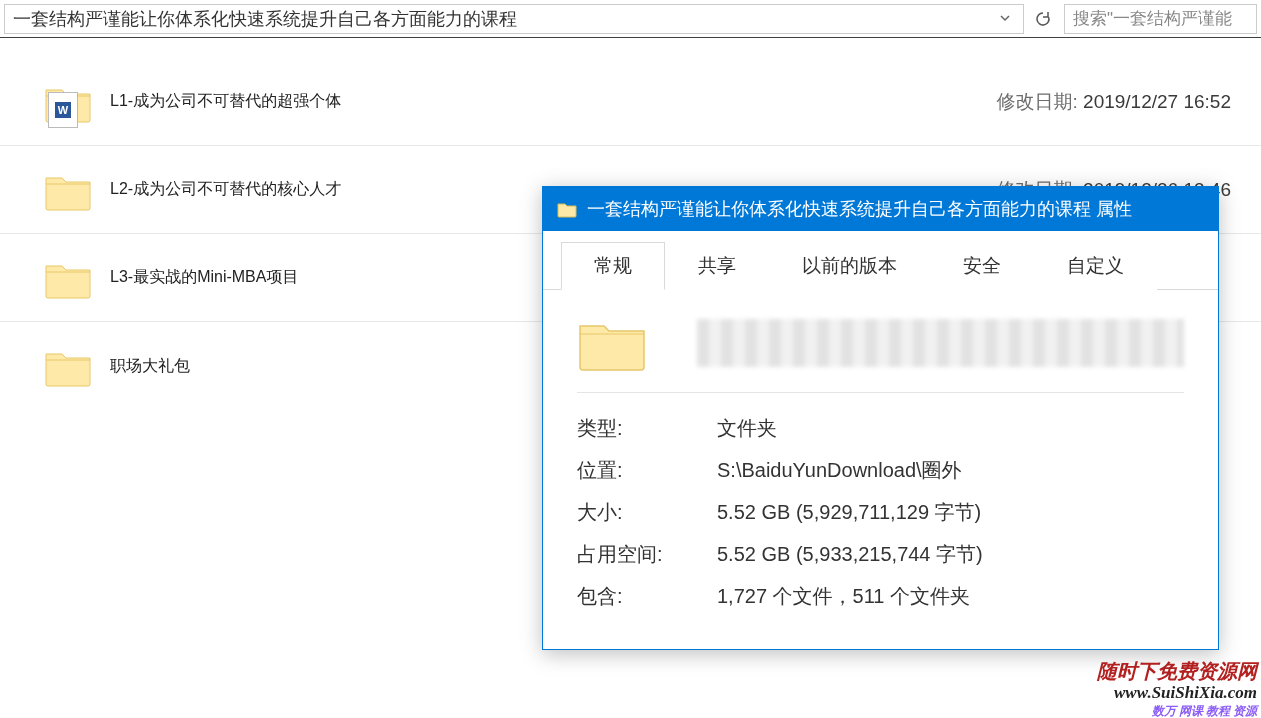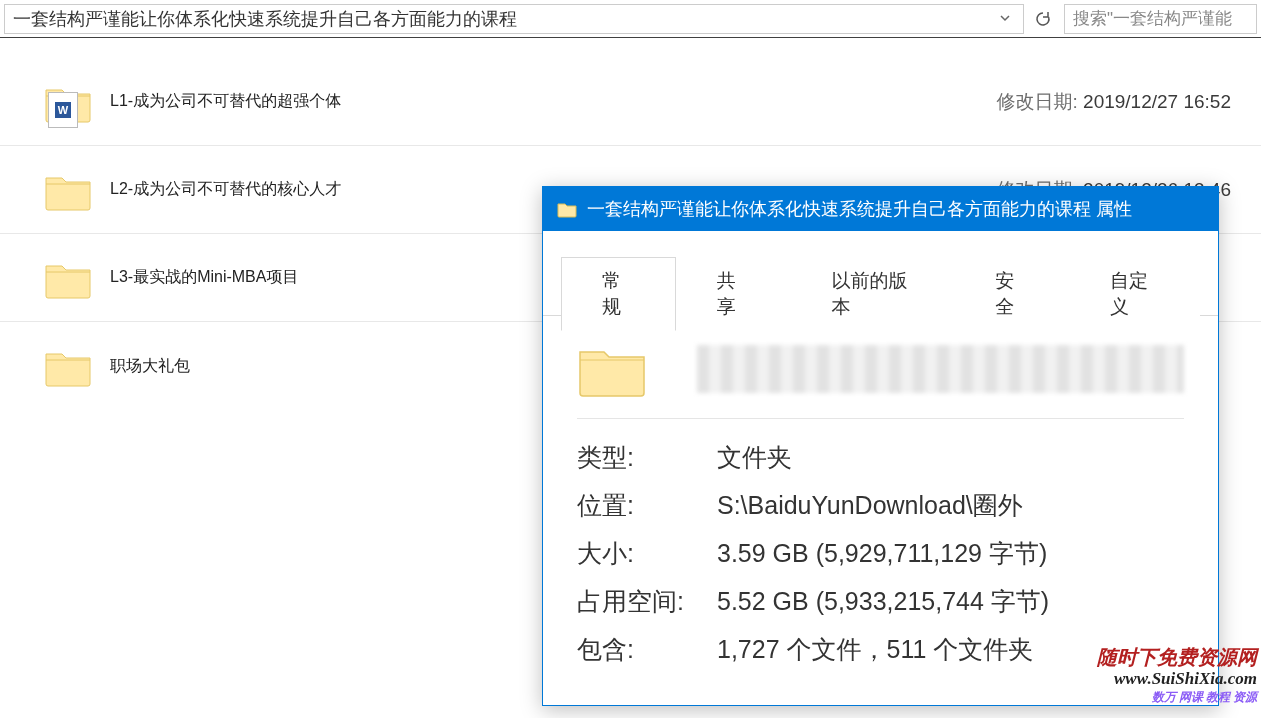--- a/index.html
+++ b/index.html
@@ -152,28 +152,28 @@
     margin-right: 10px;
     flex-shrink: 0;
   }
   .props-tabs {
     display: flex;
     padding: 10px 18px 0 18px;
     border-bottom: 1px solid #d9d9d9;
     gap: 0;
   }
   .props-tab {
-    padding: 10px 40px;
+    padding: 10px 32px;
     font-size: 19px;
     color: #333;
     cursor: pointer;
     border: 1px solid transparent;
     border-bottom: none;
     position: relative;
-    top: 16px;
+    top: 1px;
     background: #fff;
   }
   .props-tab.active {
     border-color: #d9d9d9;
     border-bottom: 1px solid #fff;
   }
   .props-body {
     padding: 24px 34px;
   }
   .props-header-row {
@@ -192,36 +192,36 @@
     flex: 1;
     height: 48px;
     background: repeating-linear-gradient(90deg,#d0d0d0 0 12px,#e8e8e8 12px 24px);
     filter: blur(2px);
     opacity: .6;
   }
   .prop-row {
     display: flex;
     align-items: baseline;
     margin: 15px 0;
-    font-size: 25px;
+    font-size: 20px;
     color: #333;
   }
   .prop-label {
     width: 140px;
     color: #333;
   }
   .prop-value {
     color: #333;
   }
 
   
   .watermark {
     position: absolute;
     right: 4px;
-    bottom: 14px;
+    bottom: 0;
     text-align: right;
     line-height: 1.2;
     font-family: "KaiTi","STKaiti",serif;
   }
   .wm1 {
     font-size: 20px;
     color: #b32020;
     font-weight: bold;
     font-style: italic;
   }
@@ -347,21 +347,21 @@
     <div class="prop-row">
       <div class="prop-label">类型:</div>
       <div class="prop-value">文件夹</div>
     </div>
     <div class="prop-row">
       <div class="prop-label">位置:</div>
       <div class="prop-value">S:\BaiduYunDownload\圈外</div>
     </div>
     <div class="prop-row">
       <div class="prop-label">大小:</div>
-      <div class="prop-value">3.59 GB (5,929,711,129 字节)</div>
+      <div class="prop-value">5.52 GB (5,929,711,129 字节)</div>
     </div>
     <div class="prop-row">
       <div class="prop-label">占用空间:</div>
       <div class="prop-value">5.52 GB (5,933,215,744 字节)</div>
     </div>
     <div class="prop-row">
       <div class="prop-label">包含:</div>
       <div class="prop-value">1,727 个文件，511 个文件夹</div>
     </div>
   </div>

